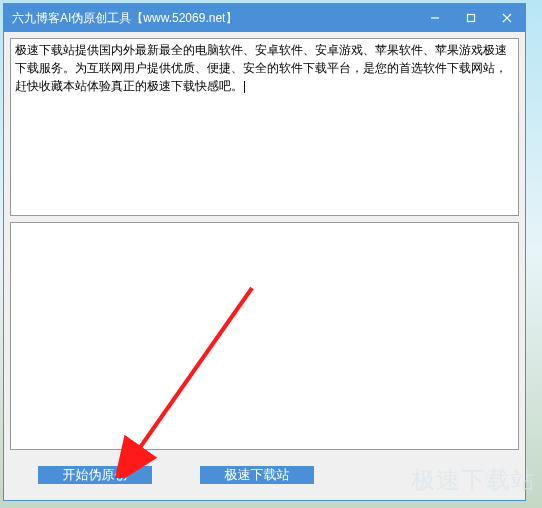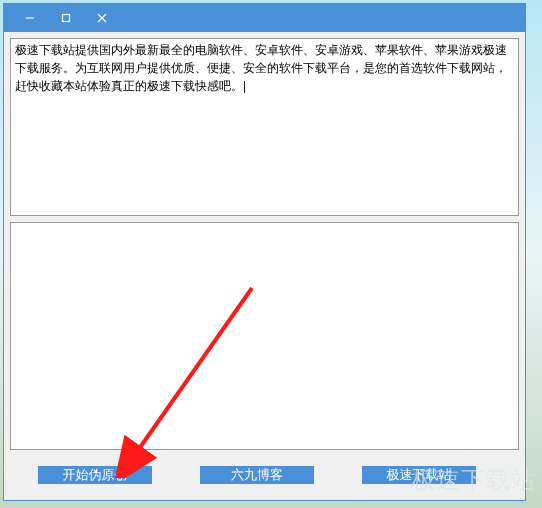--- a/index.html
+++ b/index.html
@@ -97,20 +97,21 @@
       color: rgba(220, 230, 235, 0.7);
       pointer-events: none;
       letter-spacing: 1px;
     }
   </style>
 </head>
 <body>
 
 <div class="window">
   <div class="titlebar">
+    <span class="titlebar-text">六九博客AI伪原创工具【www.52069.net】</span>
     <div class="window-controls">
       <div class="wctrl">
         <svg width="10" height="10" viewBox="0 0 10 10">
             <line x1="1" y1="5" x2="9" y2="5" stroke="#fff" stroke-width="1.2"></line>
           </svg>
       </div>
       <div class="wctrl">
         <svg width="10" height="10" viewBox="0 0 10 10">
             <rect x="1.5" y="1.5" width="7" height="7" fill="none" stroke="#fff" stroke-width="1.2"></rect>
           </svg>
@@ -121,21 +122,20 @@
             <line x1="9" y1="1" x2="1" y2="9" stroke="#fff" stroke-width="1.2"></line>
           </svg>
       </div>
     </div>
   </div>
   <div class="content">
     <textarea class="textbox input-box" style="">极速下载站提供国内外最新最全的电脑软件、安卓软件、安卓游戏、苹果软件、苹果游戏极速下载服务。为互联网用户提供优质、便捷、安全的软件下载平台，是您的首选软件下载网站，赶快收藏本站体验真正的极速下载快感吧。|</textarea>
     <textarea class="textbox output-box" style=""></textarea>
     <div class="button-row">
       <button class="action-btn">开始伪原创</button>
-      <button class="action-btn">六九博客</button>
       <button class="action-btn">极速下载站</button>
     </div>
   </div>
 </div>
 
 <svg class="arrow" viewBox="0 0 150 200">
   <defs>
     <marker id="ah" markerWidth="14" markerHeight="14" refX="3" refY="7" orient="auto">
       <polygon points="0,2 12,7 0,12" fill="#ff1a1a"></polygon>
     </marker>

